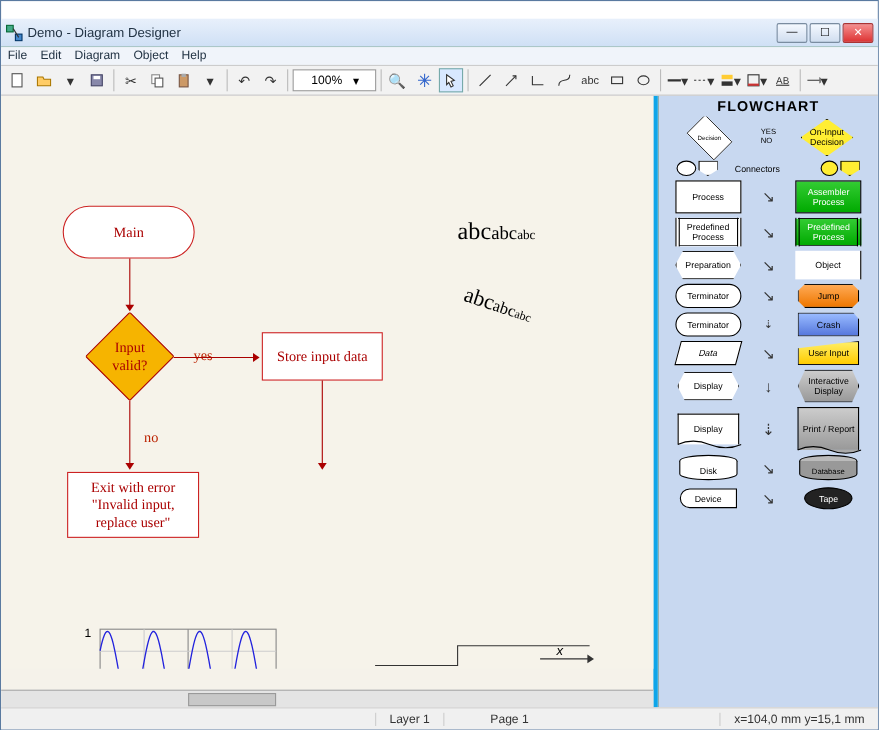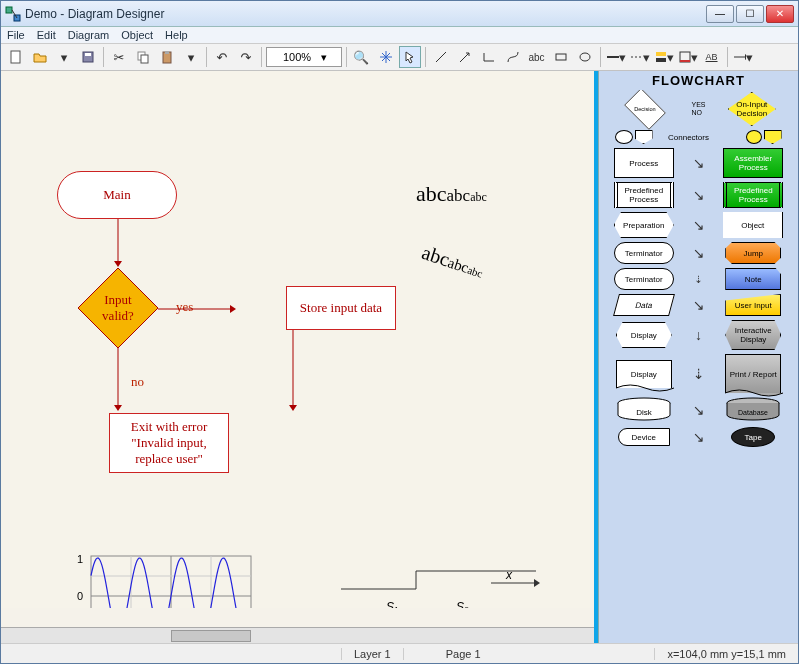--- a/index.html
+++ b/index.html
@@ -1,36 +1,36 @@
 <!DOCTYPE html>
 <html><head>
 <meta charset="utf-8">
 <style>
 * { box-sizing: border-box; margin: 0; padding: 0; }
 body { font-family: "Segoe UI", Tahoma, sans-serif; font-size: 11px; background: #f0f0f0; width: 799px; height: 664px; overflow: hidden; }
 .window { border: 1px solid #5a7aa0; background: #fff; height: 100%; display: flex; flex-direction: column; }
-.titlebar { background: linear-gradient(#e8f0fb,#cfe0f5); height: 26px; display: flex; align-items: center; padding: 0 4px; border-bottom: 1px solid #9bb; }
+.titlebar { background: linear-gradient(#e8f0fb,#cfe0f5); height: 26px; display: flex; align-items: center; padding: 0 4px; border-bottom: 1px solid #9bb; margin-top: 16px; }
 .titlebar .icon { width: 16px; height: 16px; margin-right: 4px; }
 .titlebar .title { flex: 1; color: #234; font-size: 12px; }
 .winbtns { display: flex; gap: 2px; }
 .winbtn { width: 28px; height: 18px; border: 1px solid #7a8ca0; border-radius: 2px; background: linear-gradient(#f5f9ff,#d0ddef); display: flex; align-items: center; justify-content: center; font-size: 10px; }
 .winbtn.close { background: linear-gradient(#f59090,#d33); color: #fff; border-color: #a33; }
 .menubar { background: #f0f4fa; padding: 2px 6px; border-bottom: 1px solid #ccc; display: flex; gap: 12px; color: #234; }
 .menubar span { cursor: default; }
 .toolbar { background: #f2f2f2; border-bottom: 1px solid #c2c2c2; padding: 2px 4px; display: flex; align-items: center; gap: 2px; flex-wrap: nowrap; }
 .tbtn { width: 22px; height: 22px; border: 1px solid transparent; display: flex; align-items: center; justify-content: center; font-size: 13px; color: #333; }
 .sep { width: 1px; height: 20px; background: #bbb; margin: 0 2px; }
 .zoom { display: flex; align-items: center; border: 1px solid #999; background: #fff; height: 20px; padding: 0 14px; }
 .zoom input { border: none; width: 40px; font-size: 11px; padding: 0 2px; }
 .workarea { flex: 1; display: flex; overflow: hidden; }
 .canvas-wrap { flex: 1; display: flex; flex-direction: column; background: #f5f2ea; border-right: 4px solid #0ea5e9; position: relative; gap: 19px; }
 .canvas { flex: 1; position: relative; overflow: hidden; background: #f6f3ea; }
 .shape { position: absolute; display: flex; align-items: center; justify-content: center; text-align: center; font-family: "Times New Roman", serif; font-size: 13px; color: #a00; }
 .terminator { border: 1px solid #c22; border-radius: 40px; background: #fff; }
-.rect { border: 1px solid #c22; background: #fff; margin-left: 48px; }
+.rect { border: 1px solid #c22; background: #fff; }
 .decision { width: 80px; height: 80px; }
 .decision svg { position: absolute; inset: 0; }
 .decision .lbl { position: relative; z-index: 1; }
 .edge-lbl { position: absolute; font-family: "Times New Roman", serif; font-size: 13px; color: #b20; }
 .txt-demo { position: absolute; font-family: "Times New Roman", serif; color: #000; }
 .hscroll { height: 16px; background: #e4e4e4; border-top: 1px solid #aaa; display: flex; align-items: center; }
 .hscroll .thumb { width: 80px; height: 12px; background: #c8c8c8; border: 1px solid #999; margin-left: 170px; }
 .palette { width: 200px; background: #c8d8f0; border-left: 1px solid #8aa; display: flex; flex-direction: column; }
 .pal-header { text-align: center; font-weight: bold; letter-spacing: 1px; font-size: 13px; padding: 2px; }
 .pal-body { flex: 1; overflow-y: auto; padding: 2px 4px; }
@@ -331,21 +331,21 @@
           <div class="pal-cell">
               <div class="pshape" style="width:56px;height:22px;background:linear-gradient(#fa5,#e70);clip-path:polygon(12% 0,88% 0,100% 30%,100% 70%,88% 100%,12% 100%,0 70%,0 30%)">Jump</div>
             </div>
         </div>
         <div class="pal-row">
           <div class="pal-cell">
               <div class="pshape" style="width:60px;height:22px;border-radius:12px">Terminator</div>
             </div>
           <div class="pal-arrow" style="font-size:10px">⇣</div>
           <div class="pal-cell">
-              <div class="pshape" style="width:56px;height:22px;background:linear-gradient(#9bf,#57d);clip-path:polygon(0 0,90% 0,100% 30%,100% 100%,0 100%)">Note</div>
+              <div class="pshape" style="width:56px;height:22px;background:linear-gradient(#9bf,#57d);clip-path:polygon(0 0,90% 0,100% 30%,100% 100%,0 100%)">Crash</div>
             </div>
         </div>
         <div class="pal-row">
           <div class="pal-cell">
               <div class="pshape" style="width:56px;height:22px;transform:skewX(-15deg)">Data</div>
             </div>
           <div class="pal-arrow">↘</div>
           <div class="pal-cell">
               <div class="pshape" style="width:56px;height:22px;background:linear-gradient(#fe6,#fc0);clip-path:polygon(0 30%,100% 0,100% 100%,0 100%)">User Input</div>
             </div>

